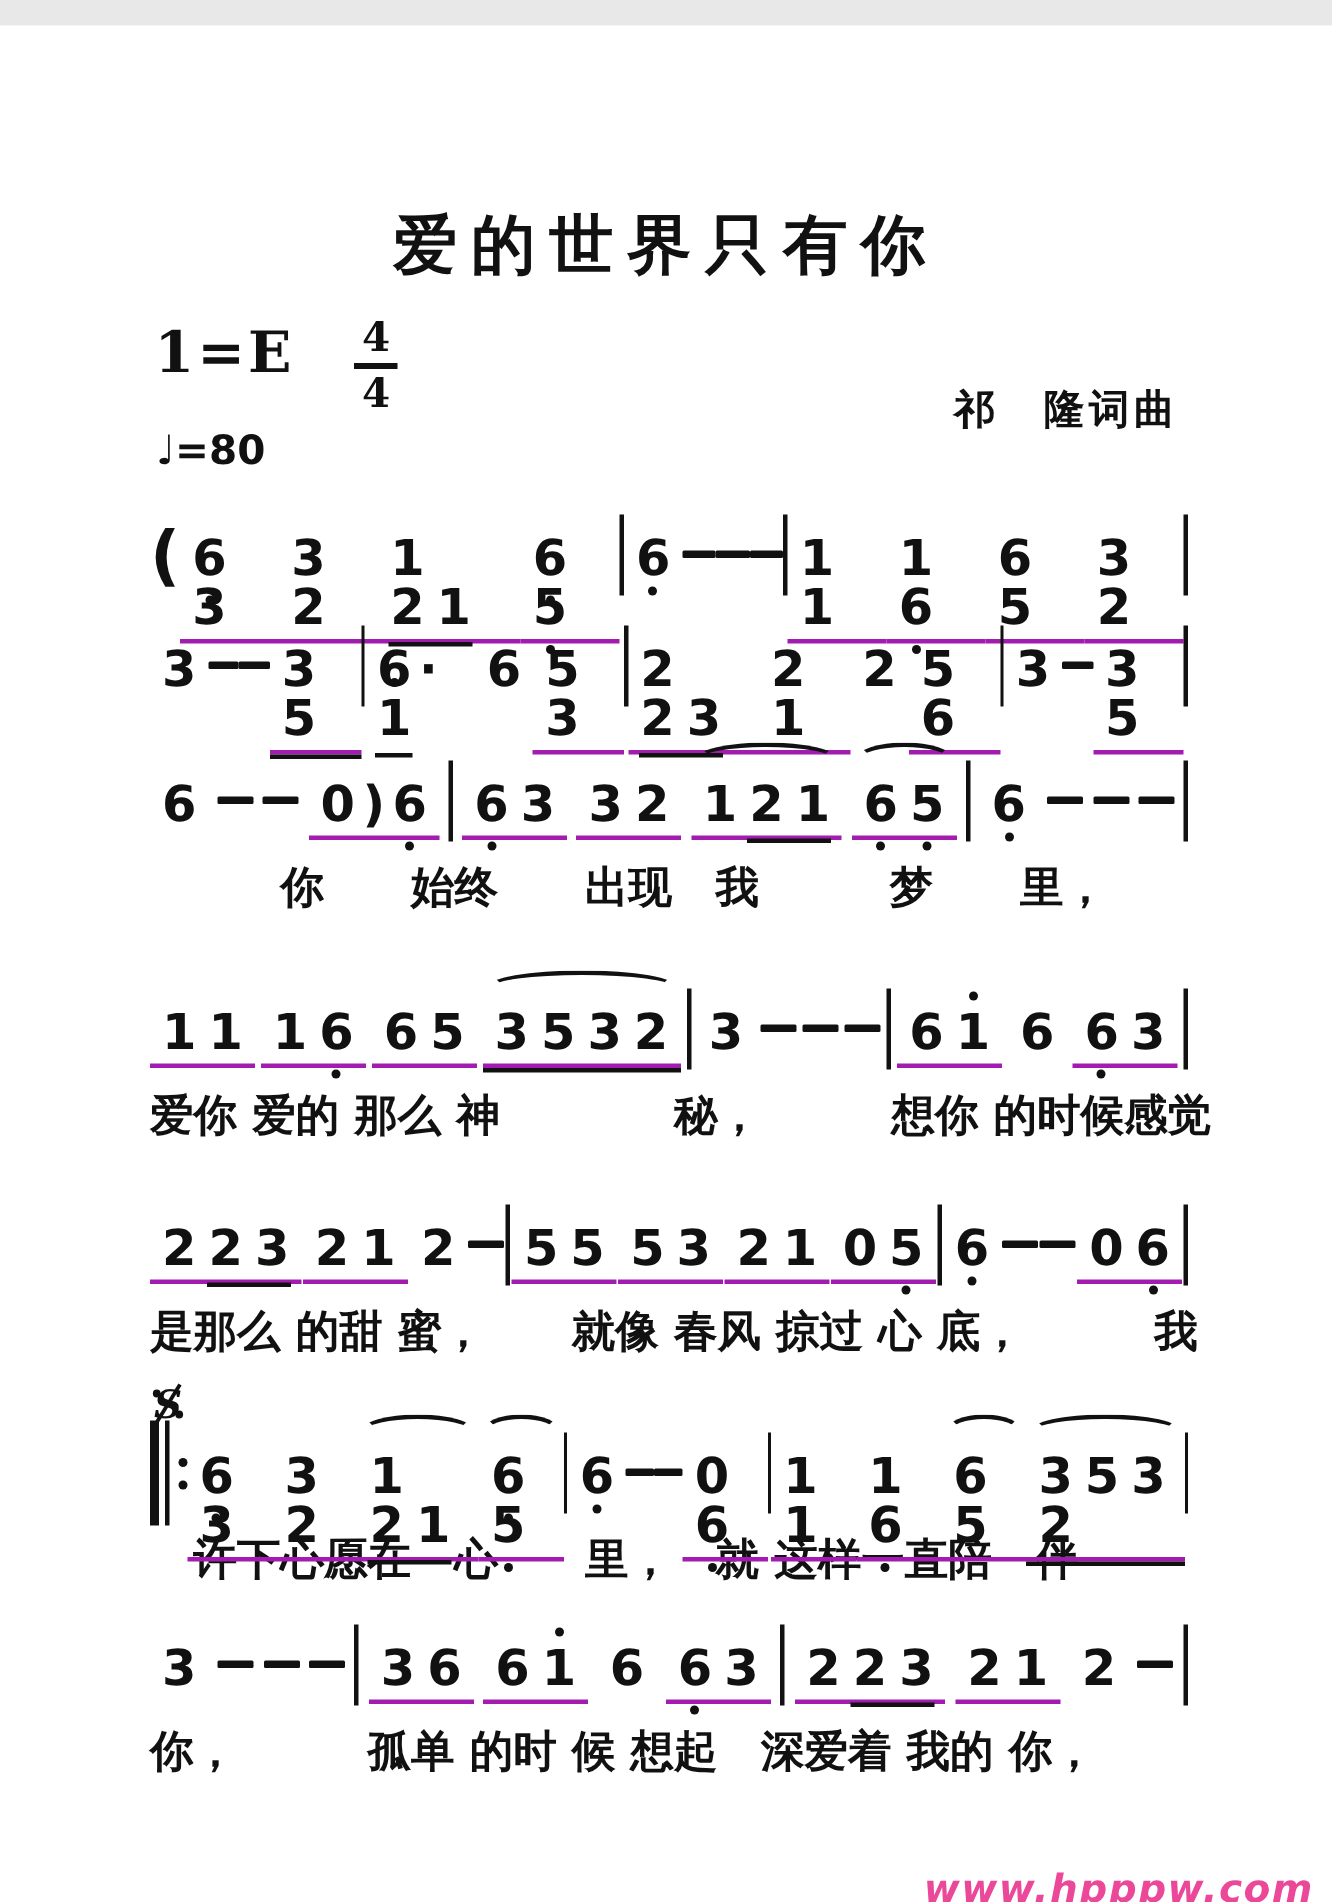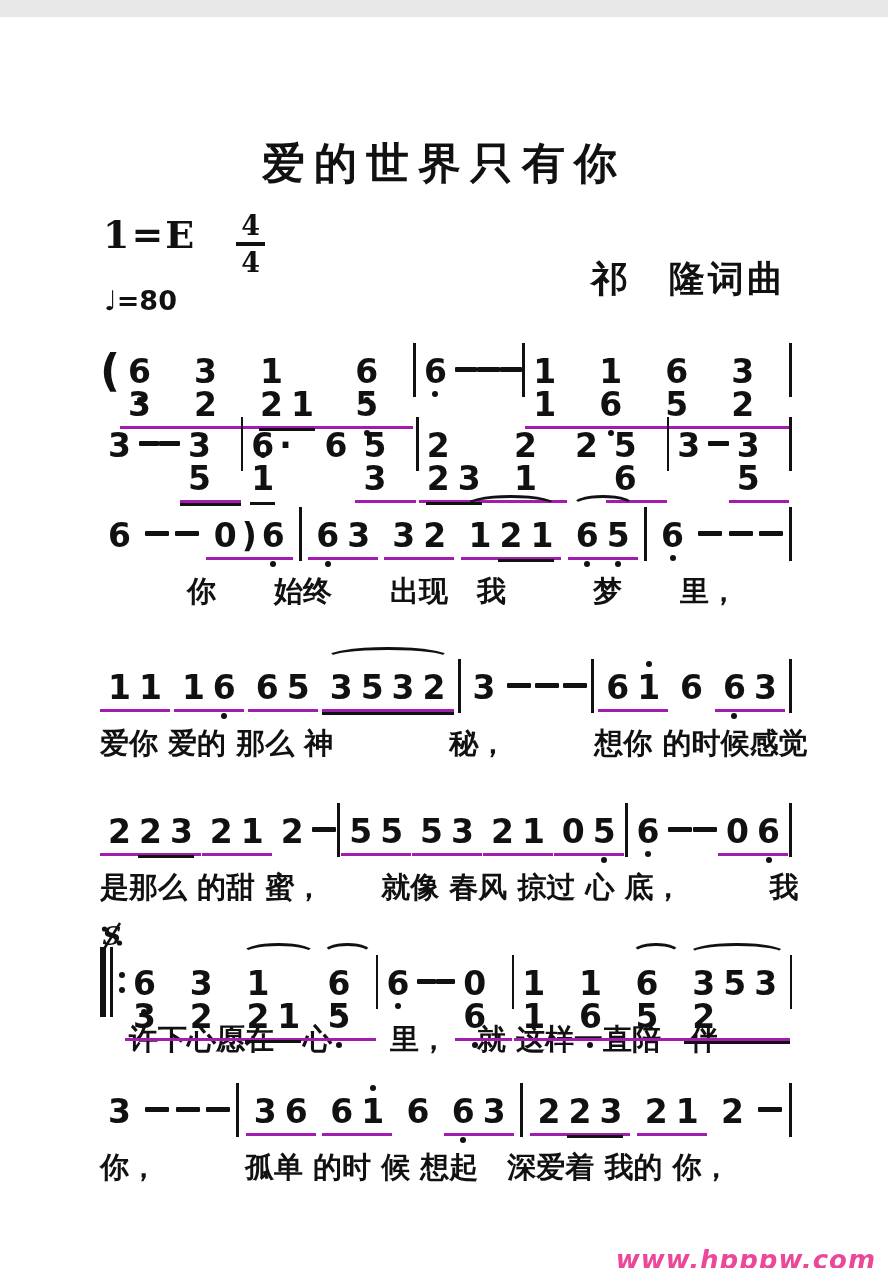--- a/index.html
+++ b/index.html
@@ -15,21 +15,21 @@
   }
   .keyline{
     position:absolute;top:199px;left:103px;display:flex;align-items:flex-start;gap:40px;
     font-family:"DejaVu Serif","Liberation Serif",serif;font-weight:bold;
   }
   .keysig{font-size:38px;letter-spacing:2px;line-height:1;}
   .timesig{display:inline-flex;flex-direction:column;align-items:center;font-size:27px;line-height:1;margin-top:-4px;}
   .timesig .num{padding:0 5px 3px;}
   .timesig .den{border-top:4px solid #111;padding:3px 5px 0;}
   .tempo{position:absolute;top:268px;left:104px;font-size:27px;font-weight:bold;}
-  .credits{position:absolute;top:238px;right:102px;font-size:36px;font-weight:bold;letter-spacing:3px;}
+  .credits{position:absolute;top:238px;right:102px;font-size:27px;font-weight:bold;letter-spacing:3px;}
   .watermark{
     position:absolute;top:1228px;right:12px;font-size:26px;font-weight:bold;font-style:italic;
     color:#ec4899;letter-spacing:1px;
   }
   
   .score-line{position:absolute;left:100px;width:692px;}
   .line-1{top:336px}.line-2{top:410px}.line-3{top:500px}.line-4{top:652px}
   .line-5{top:796px}.line-6{top:948px}.line-7{top:1076px}
   .notation-row{
     display:flex;justify-content:space-between;align-items:flex-start;

